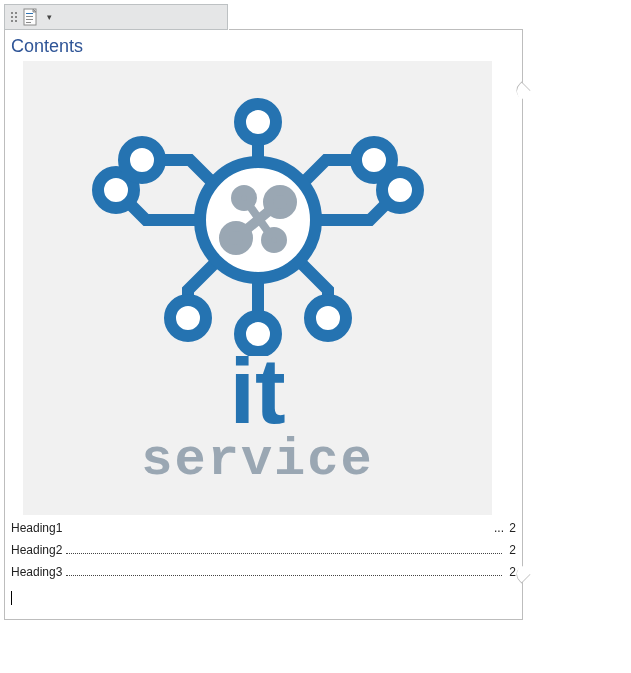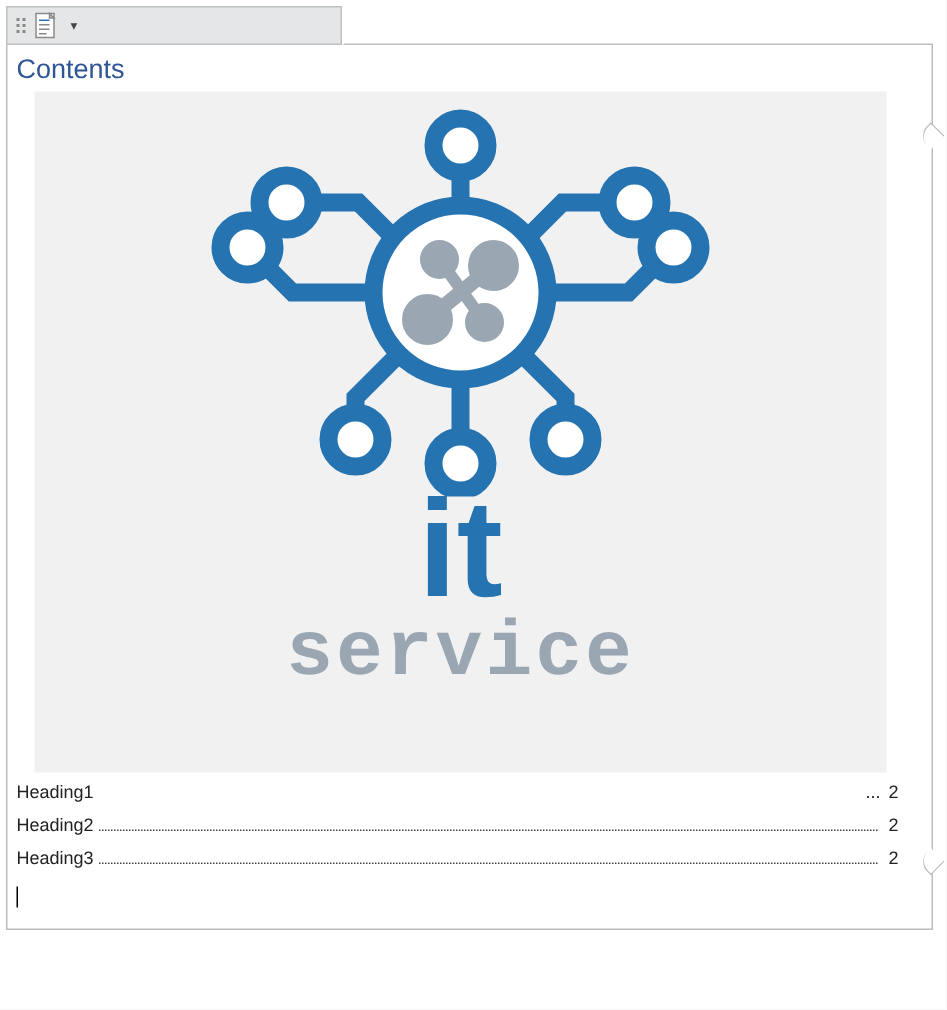--- a/index.html
+++ b/index.html
@@ -51,21 +51,21 @@
       align-items: center;
       gap: 4px;
       padding: 0 4px;
       font-size: 13px;
       color: #222;
       height: 20px;
     }
     .doc-frame {
       border: 1px solid #bdbdbd;
       border-top: none;
-      width: 618px;
+      width: 519px;
       box-sizing: border-box;
       padding: 6px 2px 18px 2px;
       position: relative;
     }
     .doc-frame::before {
       content: "";
       position: absolute;
       top: -1px;
       left: 224px;
       right: -1px;
@@ -102,20 +102,21 @@
       font-weight: 400;
       margin: 0 0 0 4px;
     }
     .logo-box {
       background: #f1f1f1;
       margin: 4px 28px 0 16px;
       height: 454px;
       display: flex;
       flex-direction: column;
       align-items: center;
+      justify-content: center;
       position: relative;
     }
     .logo-svg {
       width: 360px;
       height: 270px;
     }
     .logo-text-it {
       font-family: Arial, sans-serif;
       font-size: 92px;
       font-weight: 700;
@@ -125,21 +126,21 @@
     }
     .logo-text-service {
       font-family: Liberation Mono, monospace;
       font-size: 52px;
       font-weight: 700;
       color: #9aa7b3;
       letter-spacing: 2px;
       margin-top: -2px;
     }
     .toc-list {
-      margin: 6px 20px 0 4px;
+      margin: 6px 4px 0 4px;
     }
     .toc-row {
       display: flex;
       align-items: baseline;
       font-size: 12px;
       color: #222;
       margin-bottom: 8px;
       white-space: nowrap;
     }
     .toc-label {

